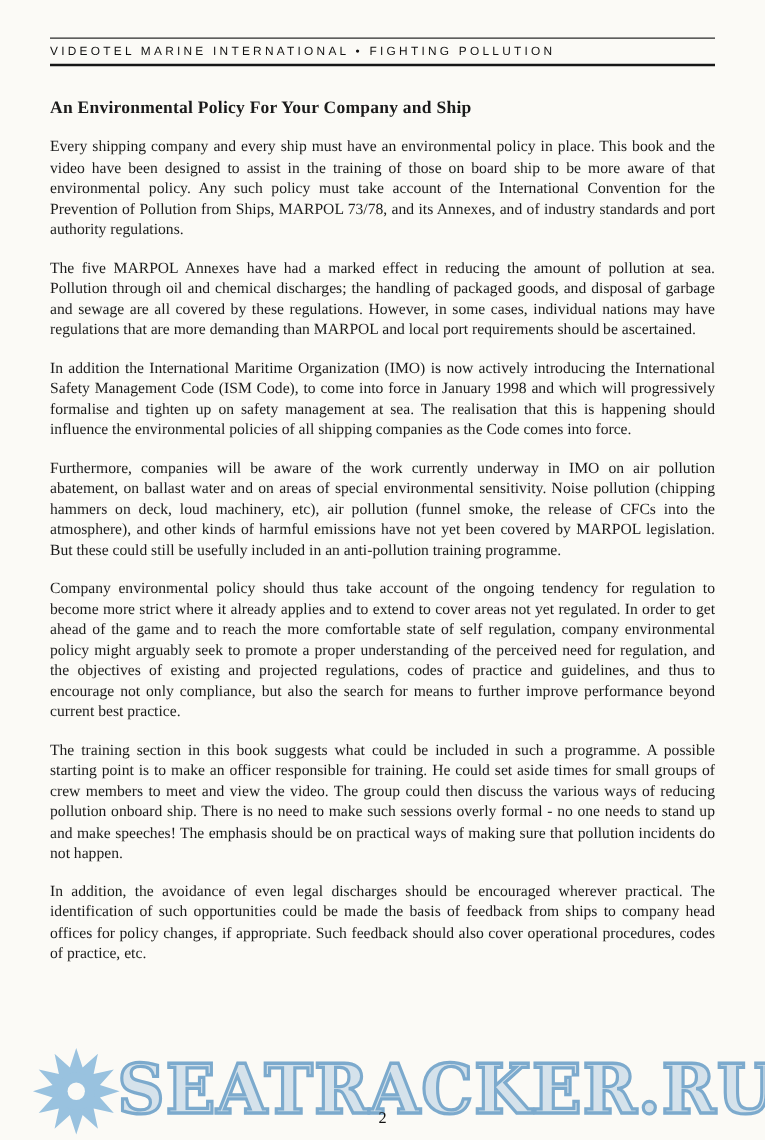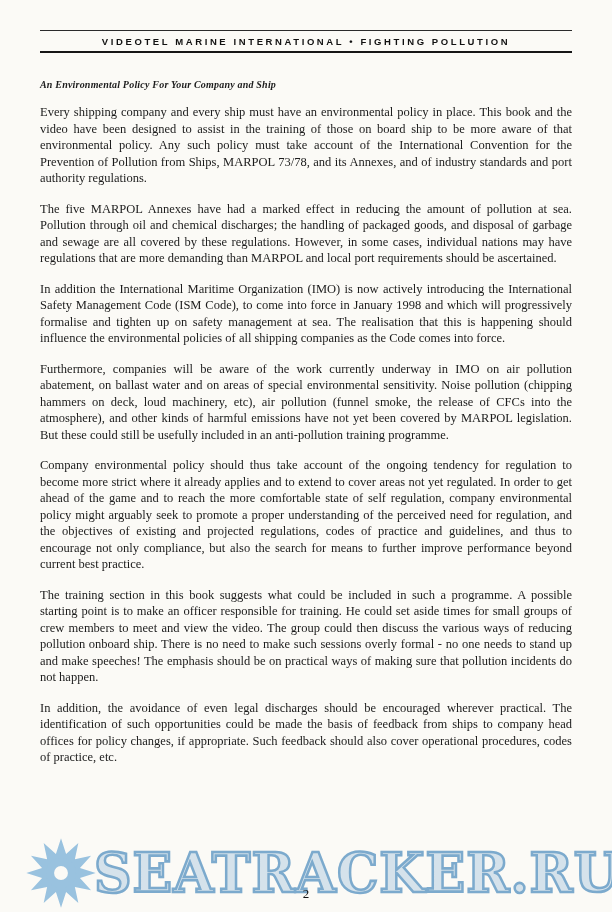--- a/index.html
+++ b/index.html
@@ -11,34 +11,32 @@
     box-sizing:border-box;
     overflow:hidden;
     font-family:"Liberation Serif", serif;
     color:#1b1b1b;
   }
   .content { padding:30px 40px 0 40px; }
 
   .rule-top    { border-top:1px solid #2b2b2b; }
   .rule-bottom { border-top:2.5px solid #161616; }
   .running-header {
-    text-align:center;
     font-family:"Liberation Sans", sans-serif;
-    font-weight:bold;
+    font-weight:normal;
     font-size:9.5px;
     letter-spacing:2.6px;
     padding:5px 0 4px 0;
     color:#111;
     white-space:nowrap;
   }
 
   h1.section-title {
-    font-size:10px;
+    font-size:14px;
     font-weight:bold;
-    font-style:italic;
     letter-spacing:0.2px;
     margin:26px 0 0 0;
   }
 
   p.body-paragraph {
     font-size:12.5px;
     line-height:16.5px;
     text-align:justify;
     margin:14px 0 0 0;
   }

